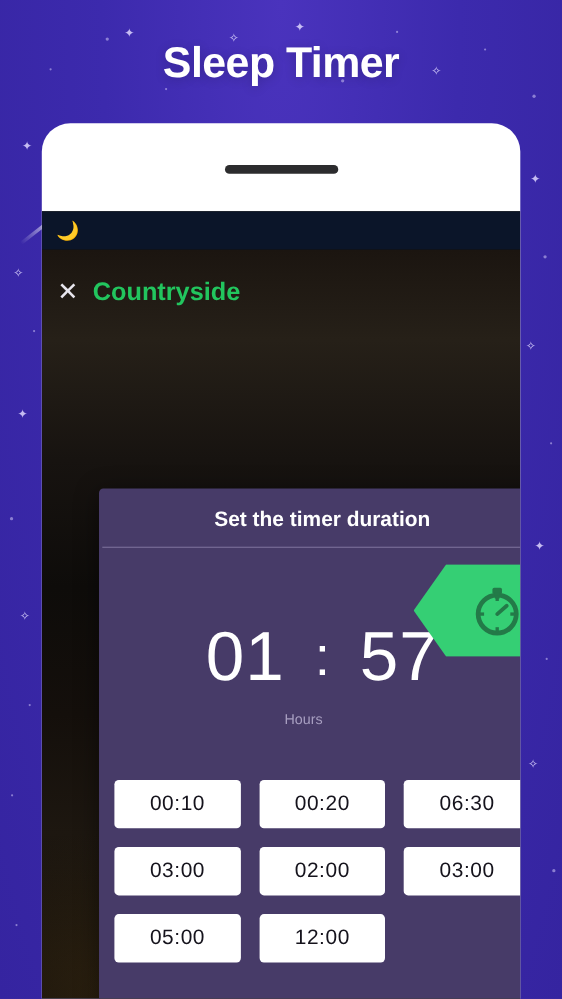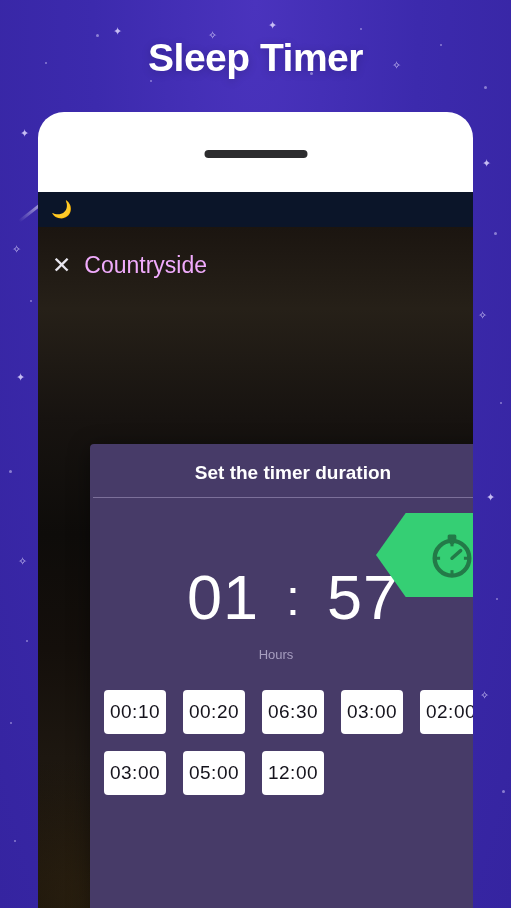--- a/index.html
+++ b/index.html
@@ -105,21 +105,21 @@
   }
   #sound-title-row{
     position:absolute;
     left:14px; top:60px;
     display:flex; align-items:center; gap:13px;
   }
   #close-icon{
     color:#e8e6ee; font-size:23px; line-height:23px; font-weight:300;
   }
   #sound-title{
-    color:#f0abfc; font-size:23px; font-weight:normal;
+    color:#22c55e; font-size:23px; font-weight:bold;
   }
 
   
   #dialog{
     position:absolute;
     left:52px; top:252px;
     width:406px; height:614px;
     background:#473b68;
     border-radius:4px 4px 10px 10px;
     box-shadow:0 4px 22px rgba(0,0,0,.45);
@@ -176,23 +176,23 @@
     top:-4px;
   }
   .time-label{
     margin-top:13px;
     font-size:13px;
     color:#a79ec0;
   }
 
   
   #preset-grid{
-    margin:28px 14px 0 14px;
+    margin:48px 14px 0 14px;
     display:grid;
-    grid-template-columns:repeat(5,1fr);
+    grid-template-columns:repeat(3,1fr);
     gap:17px 17px;
   }
   .preset-btn{
     height:44px;
     background:#ffffff;
     border:none;
     border-radius:4px;
     color:#15131c;
     font-family:"Liberation Sans", sans-serif;
     font-size:19px;

